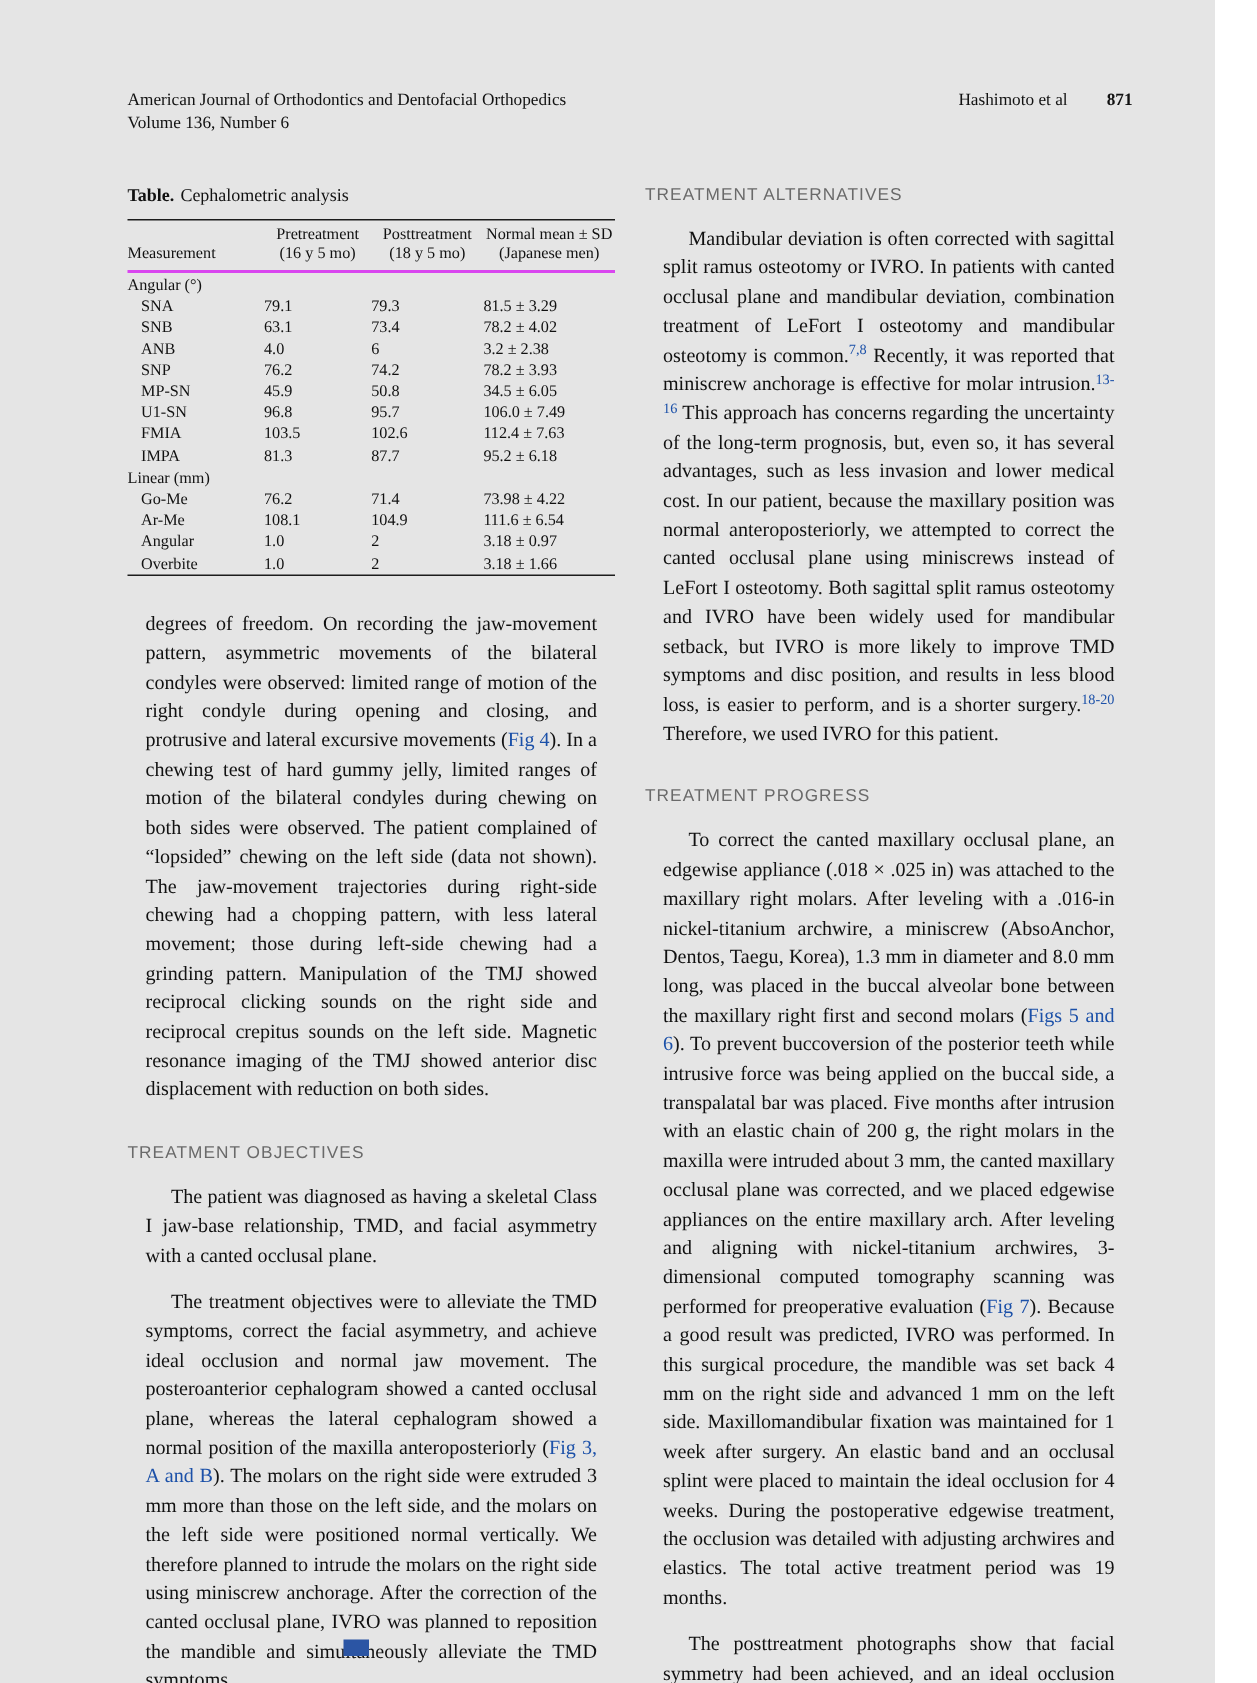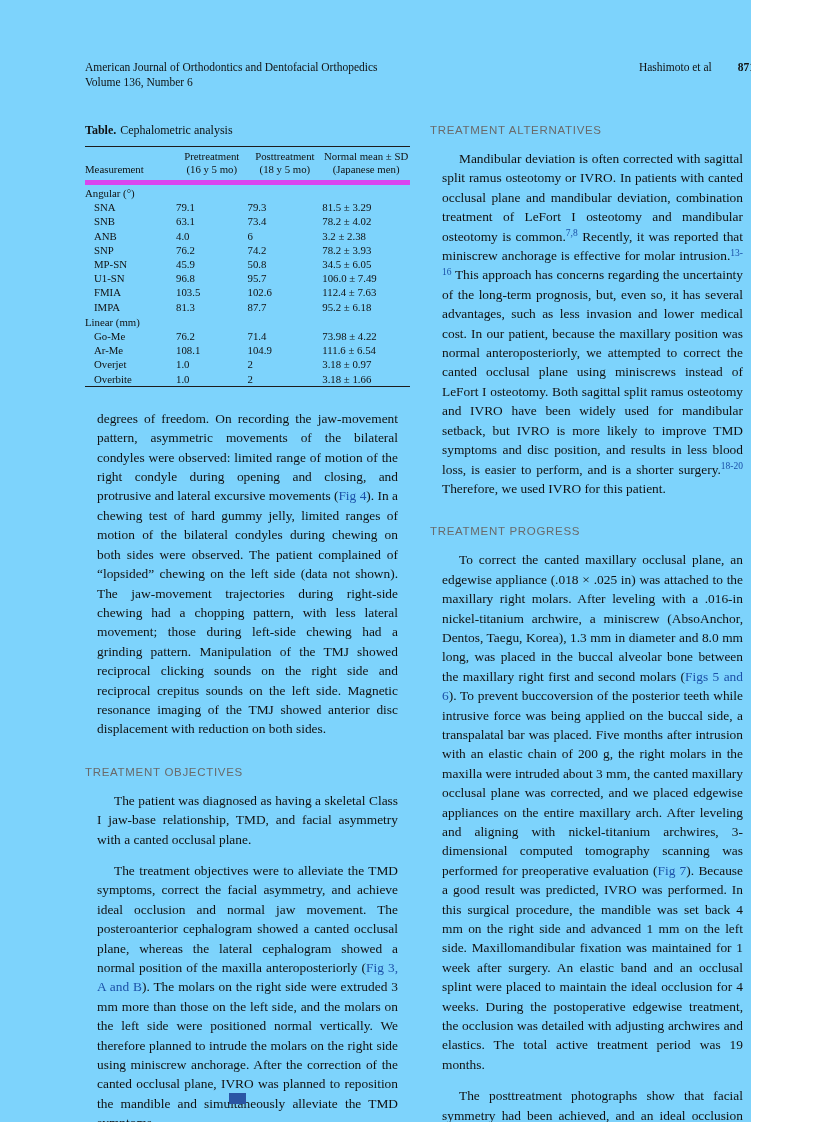--- a/index.html
+++ b/index.html
@@ -4,23 +4,23 @@
 <style>
   :root{
     --link:#1b50a8;
     --heading:#6a6a6a;
     --artifact:#2b55a4;
   }
   *{margin:0;padding:0;box-sizing:border-box;}
   html,body{background:#ffffff;}
   .page{
     position:relative;
-    width:751px;
+    width:810px;
     height:1122px;
-    background:#7dd3fc;
+    background:#e5e5e5;
     font-family:"Liberation Serif", serif;
     color:#111;
     overflow:hidden;
   }
   .content{
     position:absolute;
     left:85px;
     top:60px;
     width:670px;
   }
@@ -49,21 +49,21 @@
   table.ceph-table{
     width:100%;
     border-collapse:collapse;
     font-size:10.8px;
     border-top:1px solid #1c1c1c;
     border-bottom:1px solid #1c1c1c;
     margin-bottom:22px;
   }
   table.ceph-table thead th{
     font-weight:normal;
-    border-bottom:5px solid #d946ef;
+    border-bottom:2px solid #d946ef;
     padding:3px 0 4px 0;
     text-align:center;
     vertical-align:top;
     line-height:13px;
   }
   table.ceph-table thead th.th-meas{
     text-align:left;
     vertical-align:bottom;
   }
   table.ceph-table td{
@@ -219,21 +219,21 @@
                 <td class="td-num">71.4</td>
                 <td class="td-num">73.98 ± 4.22</td>
               </tr>
               <tr>
                 <td class="td-name">Ar-Me</td>
                 <td class="td-num">108.1</td>
                 <td class="td-num">104.9</td>
                 <td class="td-num">111.6 ± 6.54</td>
               </tr>
               <tr>
-                <td class="td-name">Overjet</td>
+                <td class="td-name">Angular</td>
                 <td class="td-num">1.0</td>
                 <td class="td-num">2</td>
                 <td class="td-num">3.18 ± 0.97</td>
               </tr>
               <tr>
                 <td class="td-name">Overbite</td>
                 <td class="td-num">1.0</td>
                 <td class="td-num">2</td>
                 <td class="td-num">3.18 ± 1.66</td>
               </tr>

